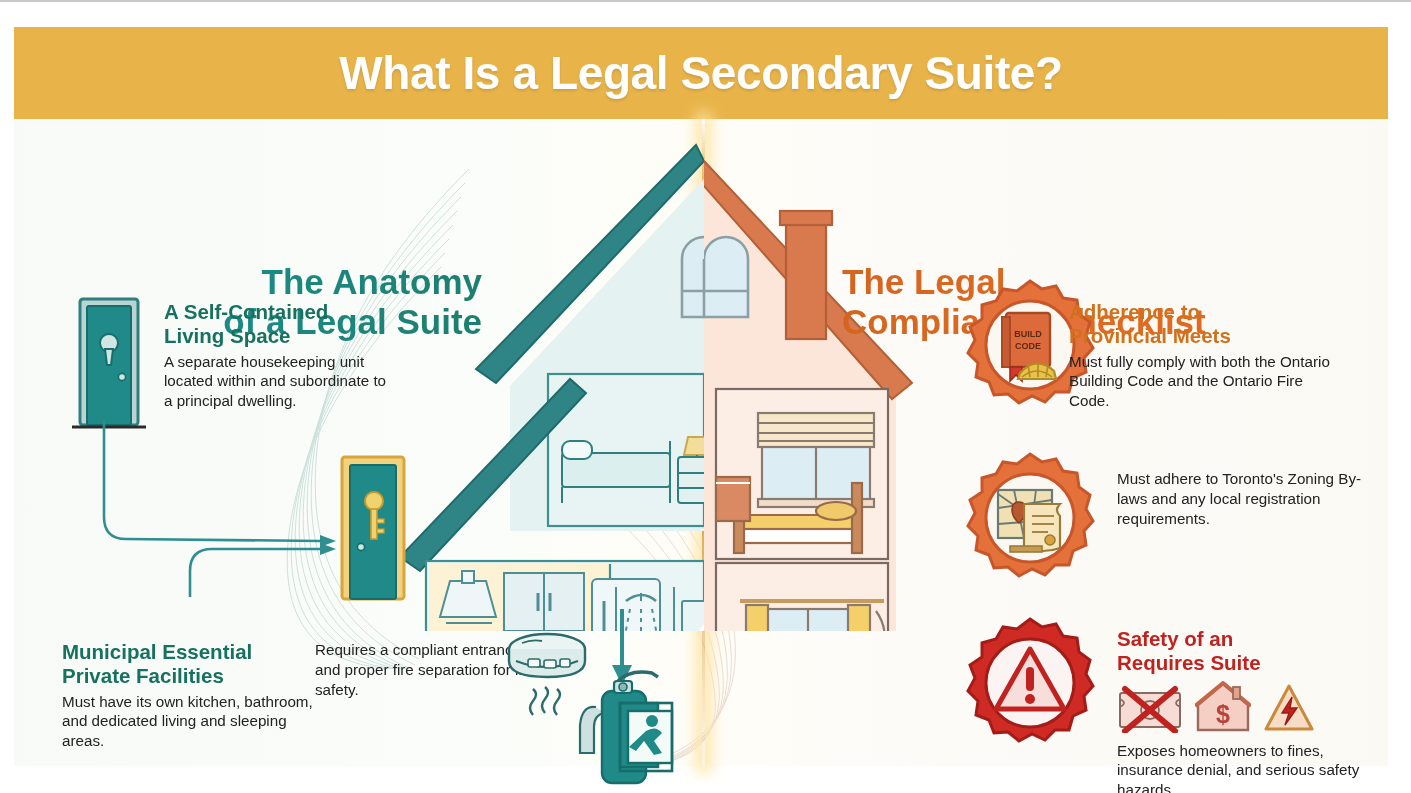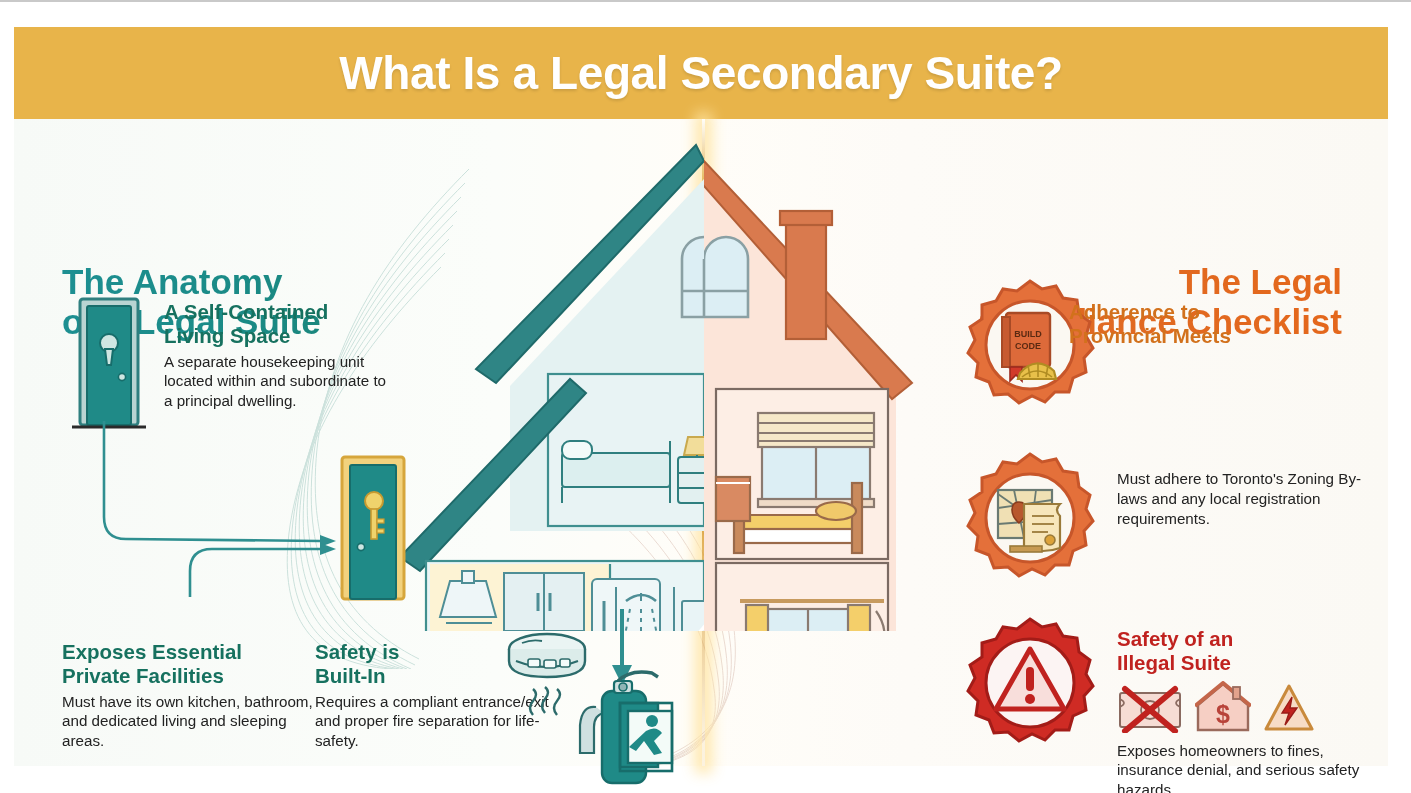--- a/index.html
+++ b/index.html
@@ -25,22 +25,22 @@
            background:linear-gradient(180deg,rgba(232,180,74,0) 0%,#e0a93c 12%,#d99b2e 55%,rgba(232,180,74,.15) 96%);
            box-shadow:0 0 14px 7px rgba(255,228,160,.85);}
 
   
   .swoosh{position:absolute;pointer-events:none;}
 
   
   .h-left{position:absolute;left:48px;top:143px;width:420px;font-size:35px;line-height:1.14;
           font-weight:bold;color:#1b8b8b;
           background:linear-gradient(100deg,#1d8f92 0%,#1a8a85 45%,#1d7f6d 100%);
-          -webkit-background-clip:text;background-clip:text;-webkit-text-fill-color:transparent;}
-  .h-right{position:absolute;right:46px;top:143px;width:500px;text-align:right;font-size:35px;
+          -webkit-background-clip:text;background-clip:text;text-align:right;-webkit-text-fill-color:transparent;}
+  .h-right{position:absolute;right:46px;top:143px;width:500px;font-size:35px;
            line-height:1.14;font-weight:bold;color:#e2691f;
            background:linear-gradient(260deg,#e4671b 0%,#e06a22 50%,#d3651f 100%);
            -webkit-background-clip:text;background-clip:text;-webkit-text-fill-color:transparent;}
 
   
   .blk{position:absolute;}
   .blk h3{margin:0 0 4px 0;font-size:20.5px;line-height:1.16;font-weight:bold;}
   .blk p{margin:0;font-size:15.2px;line-height:1.30;color:#222;}
   .teal h3{color:#16715f;}
   .orange h3{color:#d2711c;}
@@ -322,31 +322,27 @@
         <rect x="18" y="10" width="46" height="134" rx="2" fill="#1f8a87" stroke="#176d6b" stroke-width="2"></rect>
         <circle cx="42" cy="46" r="9" fill="#f0d36c" stroke="#c79a30" stroke-width="2"></circle>
         <rect x="39" y="54" width="6" height="30" fill="#f0d36c" stroke="#c79a30" stroke-width="1.6"></rect>
         <rect x="45" y="64" width="7" height="4" fill="#f0d36c" stroke="#c79a30" stroke-width="1.2"></rect>
         <rect x="45" y="74" width="7" height="4" fill="#f0d36c" stroke="#c79a30" stroke-width="1.2"></rect>
         <circle cx="29" cy="92" r="3.6" fill="#cfe6e2" stroke="#176d6b" stroke-width="1.6"></circle>
       </svg>
 
       <div class="blk teal" style="left:48px;top:521px;width:268px;">
         <h3>
-          <span>Exposes Essential</span><br>
+          <span>Municipal Essential</span><br>
           <span>Private Facilities</span>
         </h3>
         <p>Must have its own kitchen, bathroom, and dedicated living and sleeping areas.</p>
       </div>
 
       <div class="blk teal" style="left:301px;top:521px;width:244px;">
-        <h3>
-          <span>Safety is</span><br>
-          <span>Built-In</span>
-        </h3>
         <p>Requires a compliant entrance/exit and proper fire separation for life-safety.</p>
       </div>
 
       <svg class="icon-wrap" style="left:488px;top:508px;" width="90" height="92" viewBox="0 0 90 92">
         <ellipse cx="45" cy="22" rx="38" ry="15" fill="#eaf4f3" stroke="#2c6b6b" stroke-width="2.4"></ellipse>
         <path d="M7 22 L7 34 q0 16 38 16 q38 0 38 -16 L83 22" fill="#dcecea" stroke="#2c6b6b" stroke-width="2.4"></path>
         <path d="M14 34 q31 12 62 0" fill="none" stroke="#2c6b6b" stroke-width="2"></path>
         <rect x="26" y="32" width="12" height="8" rx="2" fill="#f4fbfa" stroke="#2c6b6b" stroke-width="1.6"></rect>
         <rect x="42" y="33" width="12" height="8" rx="2" fill="#f4fbfa" stroke="#2c6b6b" stroke-width="1.6"></rect>
         <rect x="58" y="32" width="10" height="8" rx="2" fill="#f4fbfa" stroke="#2c6b6b" stroke-width="1.6"></rect>
@@ -398,20 +394,21 @@
           <line x1="76" y1="86" x2="76" y2="100" stroke="#b08c22" stroke-width="1.6"></line>
           <line x1="86" y1="88" x2="84" y2="100" stroke="#b08c22" stroke-width="1.6"></line>
         </g>
       </svg>
 
       <div class="blk orange" style="left:1055px;top:181px;width:262px;">
         <h3>
           <span>Adherence to</span><br>
           <span>Provincial Meets</span>
         </h3>
+        <p>Must fully comply with both the Ontario Building Code and the Ontario Fire Code.</p>
       </div>
 
       <svg class="icon-wrap" style="left:948px;top:331px;" width="136" height="136" viewBox="0 0 136 136">
         <path d="M68 4 L80 12 L94 9 L101 21 L115 23 L117 37 L128 45 L124 59 L131 71 L122 81 L124 95 L111 101 L107 115 L93 115 L83 125 L70 119 L57 126 L46 117 L32 118 L27 105 L14 100 L16 86 L6 76 L13 63 L8 50 L20 42 L20 28 L34 24 L41 12 L55 14 Z" fill="#e4703a" stroke="#c7562a" stroke-width="3"></path>
         <circle cx="68" cy="68" r="44" fill="#fbf8f2" stroke="#c7562a" stroke-width="3"></circle>
         <g>
           <rect x="36" y="40" width="54" height="48" fill="#f0e0b4" stroke="#6a7a72" stroke-width="2.2"></rect>
           <g stroke="#6a7a72" stroke-width="1.8" fill="none">
             <path d="M36 58 L90 50"></path>
               <path d="M36 74 L90 70"></path>
@@ -439,21 +436,21 @@
         <path d="M68 4 L80 12 L94 9 L101 21 L115 23 L117 37 L128 45 L124 59 L131 71 L122 81 L124 95 L111 101 L107 115 L93 115 L83 125 L70 119 L57 126 L46 117 L32 118 L27 105 L14 100 L16 86 L6 76 L13 63 L8 50 L20 42 L20 28 L34 24 L41 12 L55 14 Z" fill="#cf2b24" stroke="#a31c18" stroke-width="3"></path>
         <circle cx="68" cy="68" r="44" fill="#fcf4f3" stroke="#a31c18" stroke-width="3"></circle>
         <path d="M68 34 L102 94 L34 94 Z" fill="#f8dedb" stroke="#c0221f" stroke-width="5" stroke-linejoin="round"></path>
         <rect x="64" y="52" width="8" height="24" rx="4" fill="#c0221f"></rect>
         <circle cx="68" cy="84" r="5" fill="#c0221f"></circle>
       </svg>
 
       <div class="blk red" style="left:1103px;top:508px;width:268px;">
         <h3>
           <span>Safety of an</span><br>
-          <span>Illegal Suite</span>
+          <span>Requires Suite</span>
         </h3>
 
         <div class="risk-icons">
           <svg width="66" height="48" viewBox="0 0 66 48">
             <rect x="3" y="8" width="60" height="34" rx="2" fill="#f6dcd4" stroke="#8a6a60" stroke-width="2"></rect>
             <circle cx="33" cy="25" r="9" fill="none" stroke="#8a6a60" stroke-width="1.8"></circle>
             <path d="M3 14 q8 4 0 8" fill="none" stroke="#8a6a60" stroke-width="1.6"></path>
             <path d="M63 14 q-8 4 0 8" fill="none" stroke="#8a6a60" stroke-width="1.6"></path>
             <g stroke="#c0221f" stroke-width="6" stroke-linecap="round">
               <line x1="8" y1="4" x2="58" y2="46"></line>

